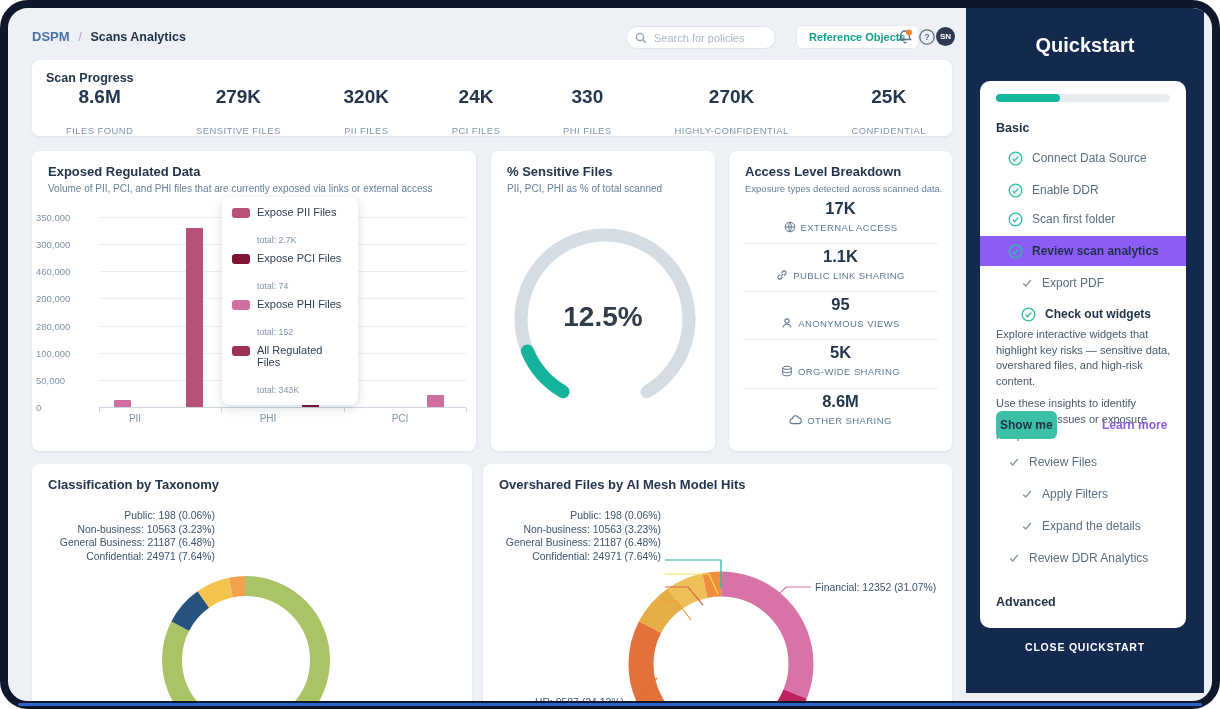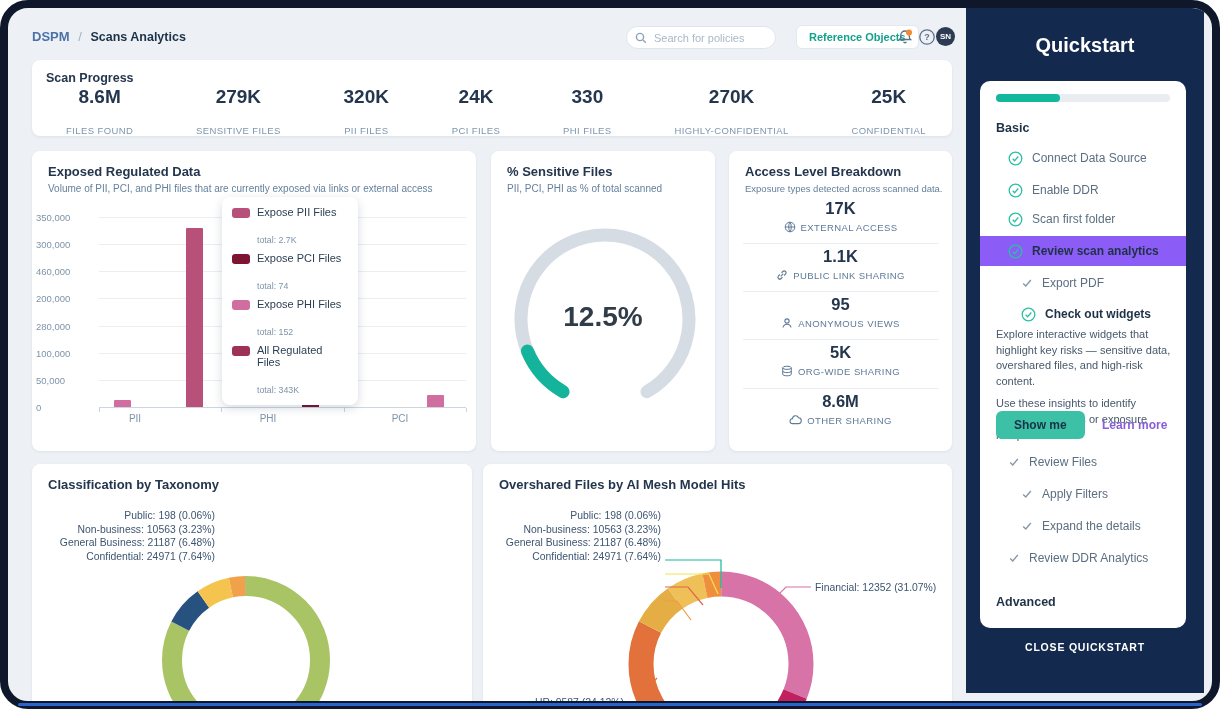--- a/index.html
+++ b/index.html
@@ -57,21 +57,21 @@
 .qs-card{position:absolute;left:14px;top:73px;width:206px;height:547px;background:#fff;border-radius:10px;overflow:hidden}
 .qtrack{position:absolute;left:16px;top:13px;width:174px;height:8px;border-radius:4px;background:#e9edf1}
 .qfill{height:8px;border-radius:4px;background:#13b79b;width:0}
 .qsec{position:absolute;left:16px;font-size:12.5px;font-weight:bold;color:#1e3247}
 .qstep{position:absolute;left:0;right:0;height:30px;display:flex;align-items:center;gap:9px;padding-left:28px;font-size:12px;color:#5b6f82;cursor:pointer}
 .qstep.sub{padding-left:41px}
 .qstep.active{background:#8b5cf6;font-weight:bold;color:#1e3247}
 .qstep.boldsub{font-weight:bold;color:#1e3247}
 .qdesc{position:absolute;left:16px;right:10px;top:246px;font-size:11px;color:#47596b;line-height:1.42}
 .qdesc p{margin:0 0 7px}
-.showme{position:absolute;left:16px;top:330px;padding:7px 18px;background:#3dc1a6;border:none;border-radius:6px;font-size:12px;font-weight:bold;color:#173247;cursor:pointer;font-family:inherit}
+.showme{position:absolute;left:16px;top:330px;padding:7px 4px;background:#3dc1a6;border:none;border-radius:6px;font-size:12px;font-weight:bold;color:#173247;cursor:pointer;font-family:inherit}
 .learn{position:absolute;left:122px;top:337px;font-size:12px;font-weight:bold;color:#8a5fd6;cursor:pointer}
 .qclose{position:absolute;left:0;right:0;top:633px;text-align:center;color:#fff;font-size:10.5px;font-weight:bold;letter-spacing:.8px;cursor:pointer}
 .icn{flex:none;display:inline-flex}
 </style>
 </head>
 <body>
 
 <div class="stage">
 <div class="frame">
 

